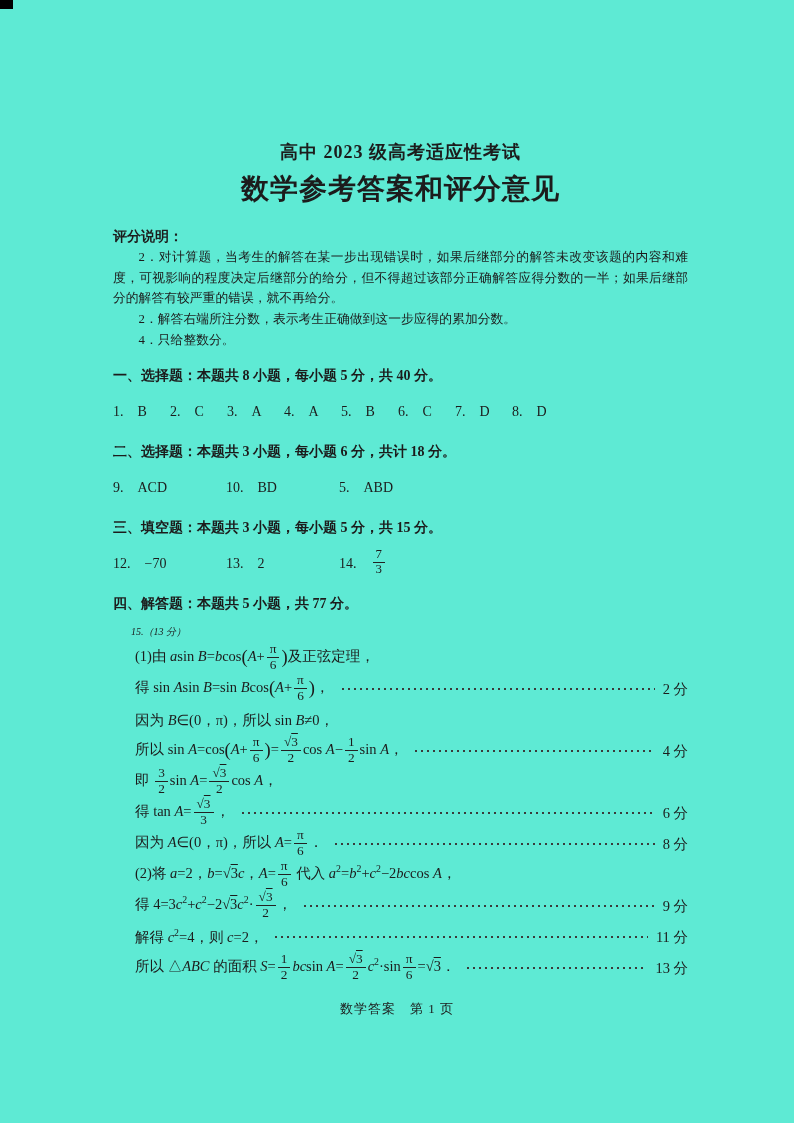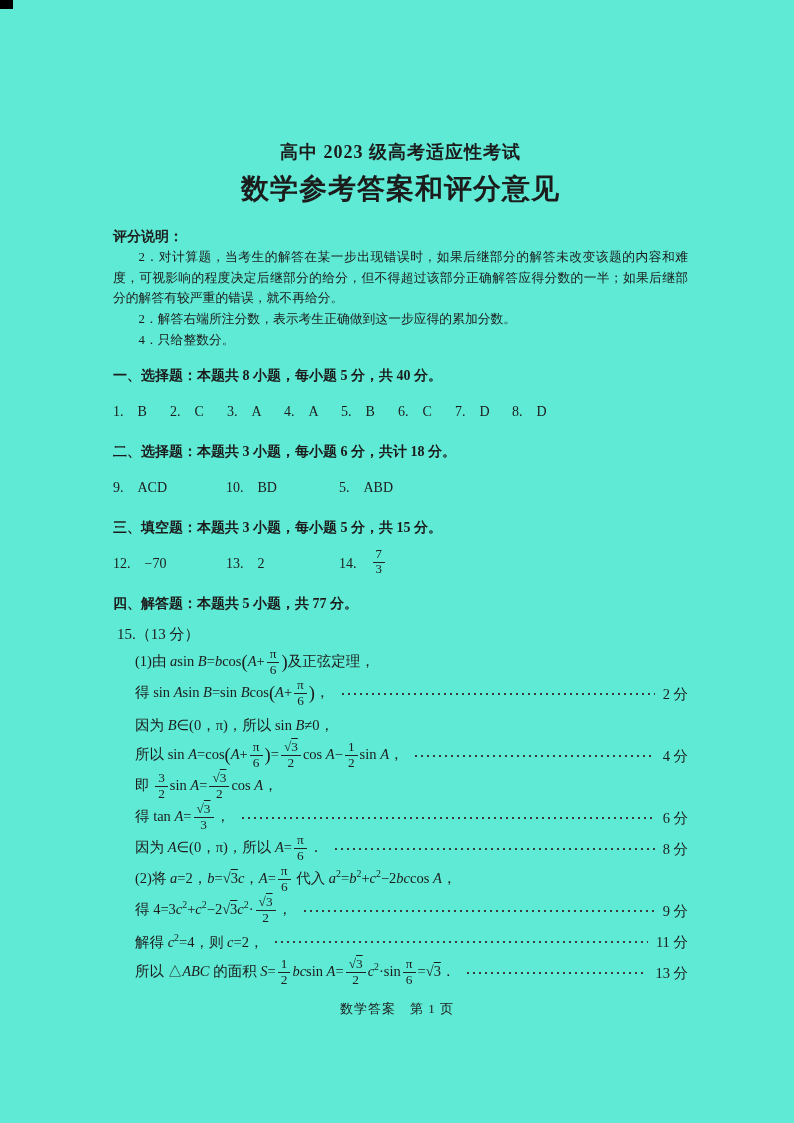--- a/index.html
+++ b/index.html
@@ -53,22 +53,23 @@
     display:flex; align-items:center;
     font-size:14px;
     margin:0 0 4px 0;
     min-height:30px;
   }
   .ans-item { display:inline-flex; align-items:center; }
   .row-8 .ans-item { min-width:57px; }
   .row-3 .ans-item { min-width:113px; }
   .qa { margin-left:14px; }
   .q-label {
-    font-size:15px;
-    margin:12px 0 4px 4px;
+    font-size:10px;
+    margin:12px 0 4px 18px;
+    font-style:italic;
   }
   .sol { margin-left:22px; }
   .sol-line {
     display:flex; align-items:center;
     min-height:31px;
     font-size:14.5px;
   }
   .math { white-space:nowrap; }
   .dots {
     flex:1 1 auto;

